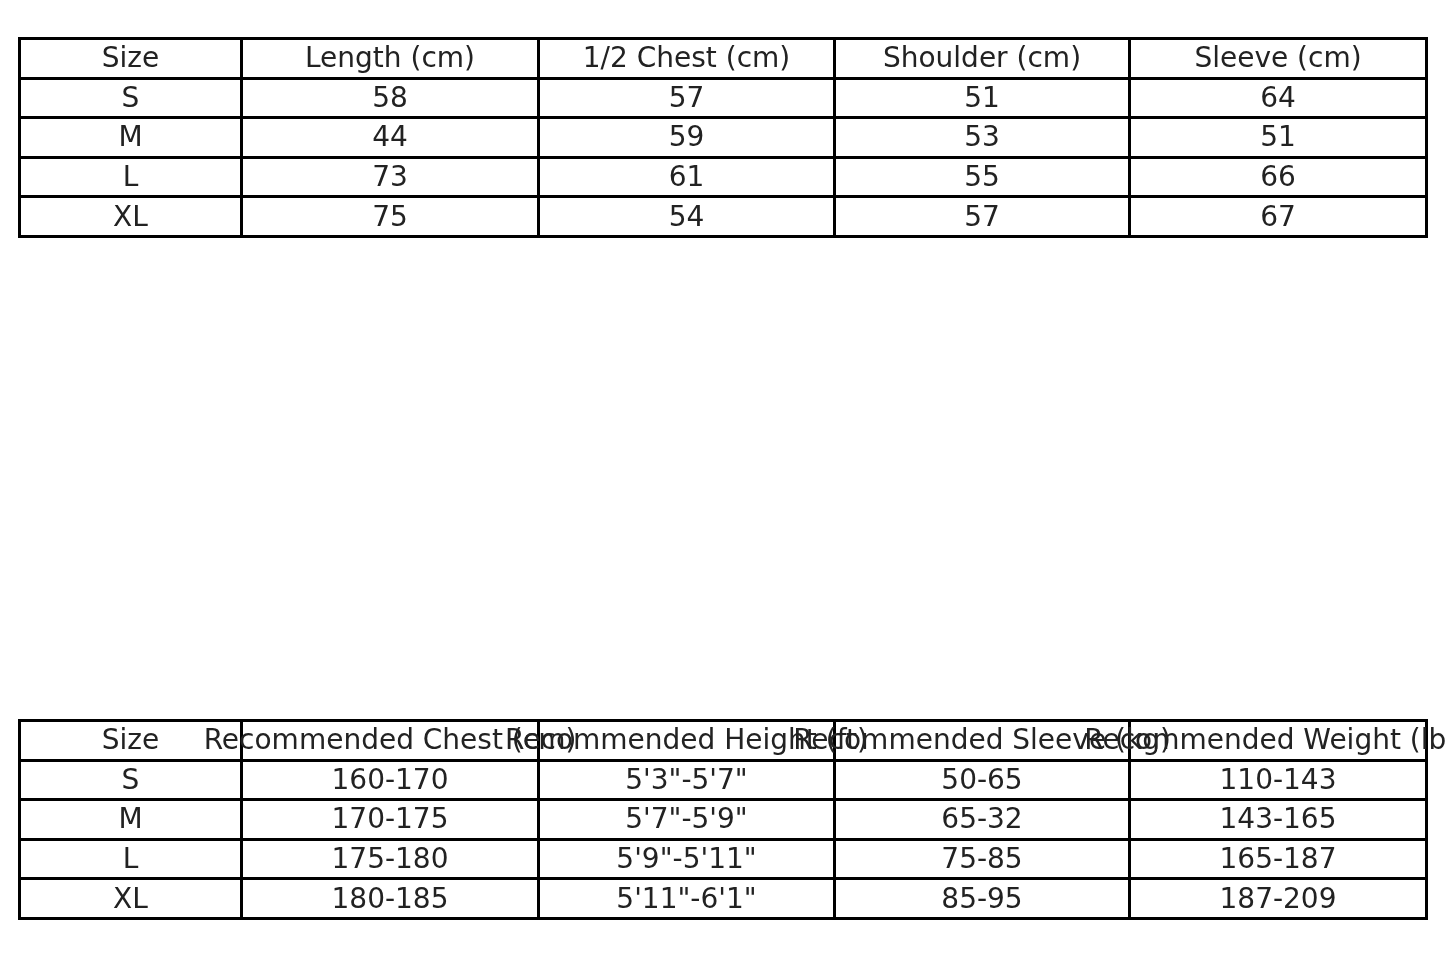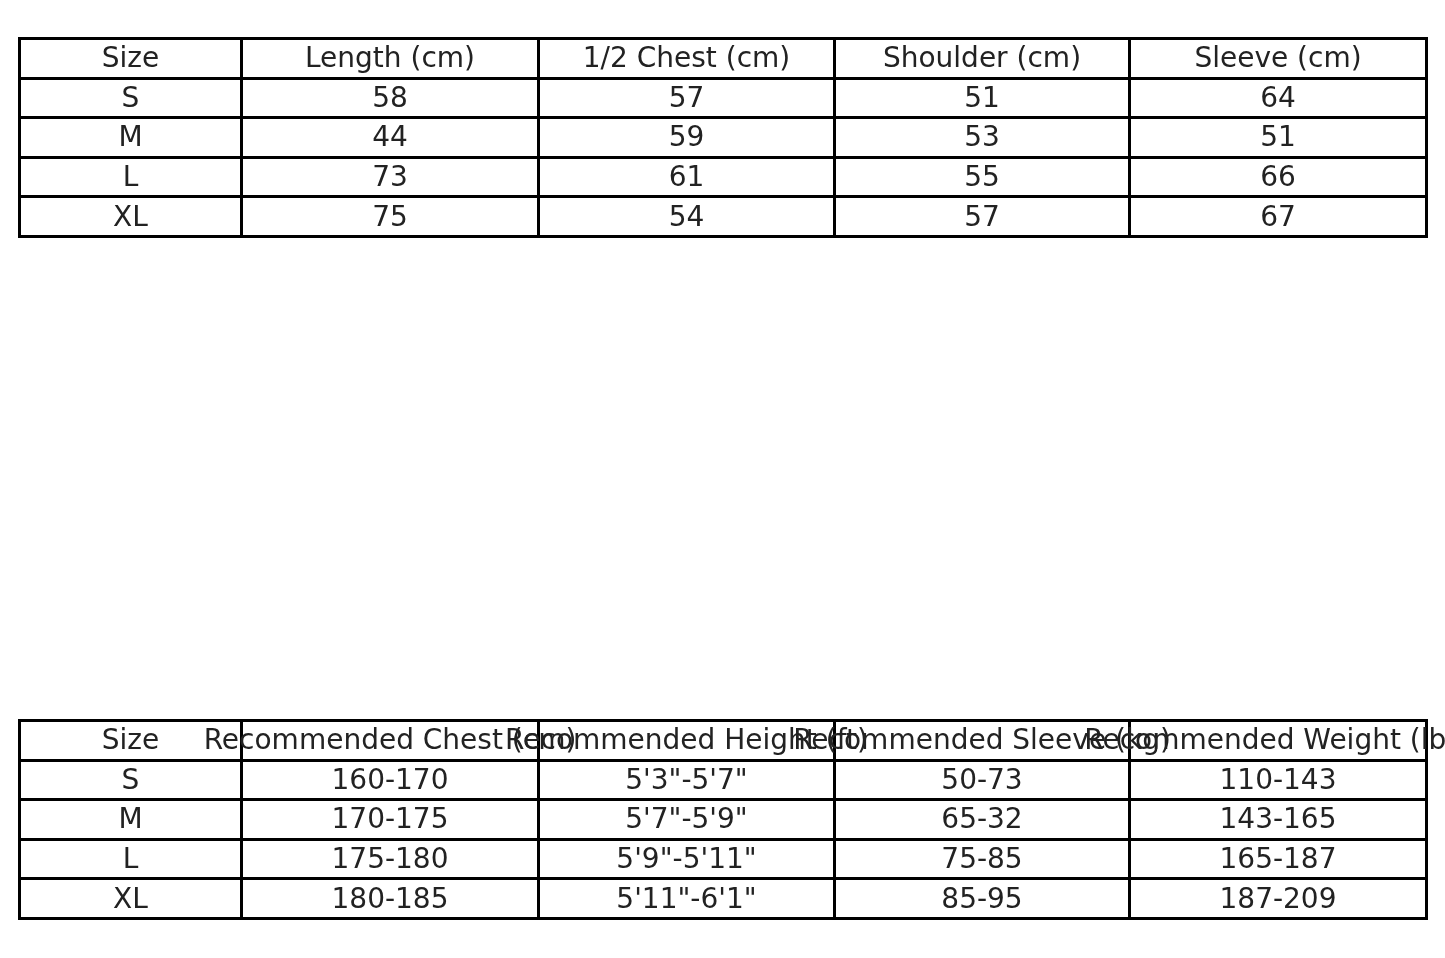--- a/index.html
+++ b/index.html
@@ -139,21 +139,21 @@
             <span class="htext">Recommended Sleeve (kg)</span>
           </td>
           <td class="hcell">
             <span class="htext">Recommended Weight (lbs)</span>
           </td>
         </tr>
         <tr>
           <td>S</td>
           <td>160-170</td>
           <td>5'3"-5'7"</td>
-          <td>50-73</td>
+          <td>50-65</td>
           <td>110-143</td>
         </tr>
         <tr>
           <td>M</td>
           <td>170-175</td>
           <td>5'7"-5'9"</td>
           <td>65-32</td>
           <td>143-165</td>
         </tr>
         <tr>

